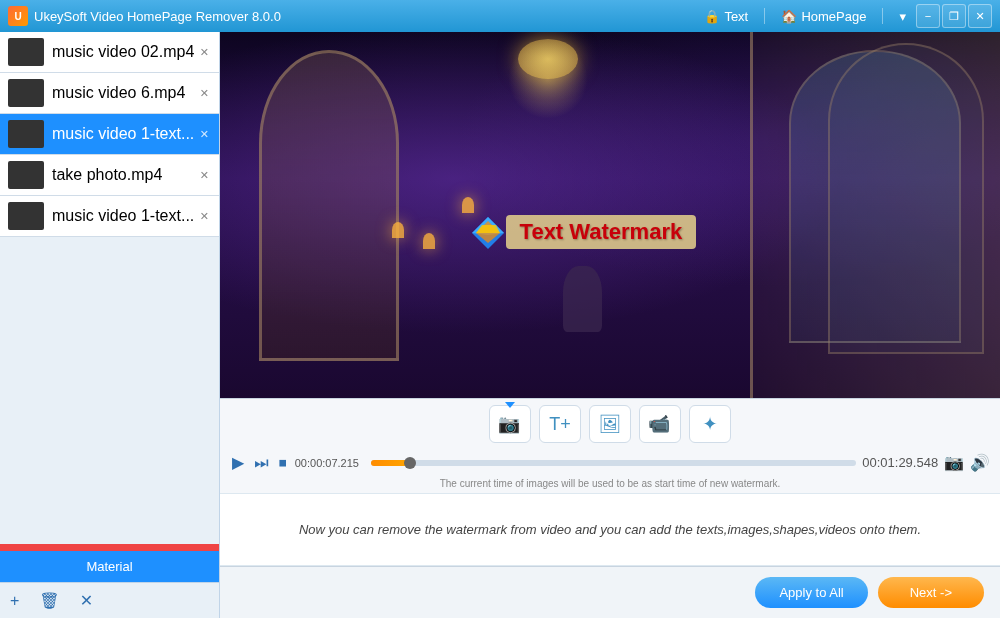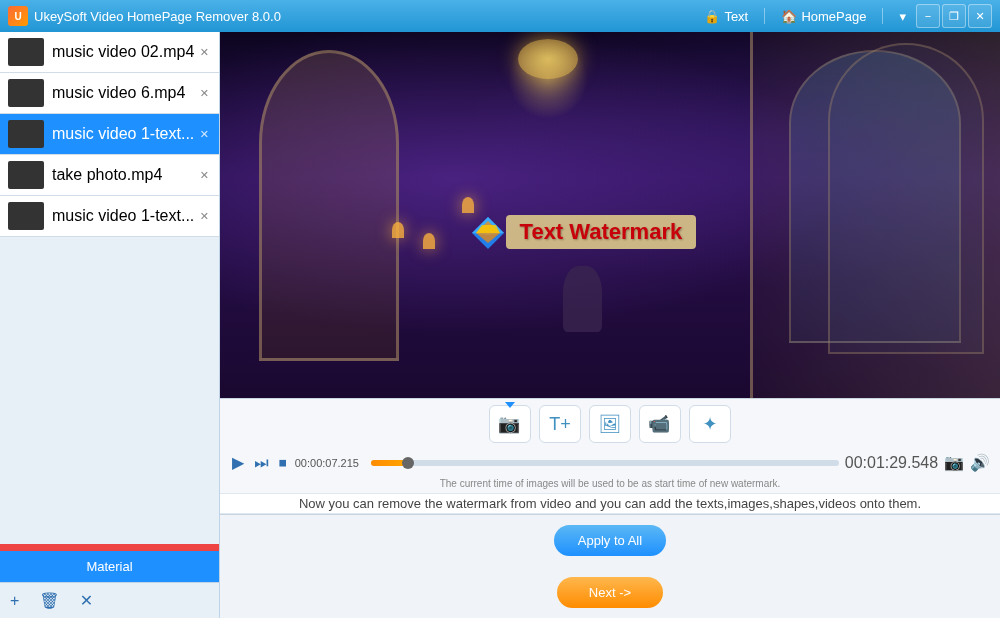--- a/index.html
+++ b/index.html
@@ -339,67 +339,66 @@
     }
     #progress-thumb {
       position: absolute;
       top: 50%; left: 8%;
       transform: translate(-50%, -50%);
       width: 12px; height: 12px;
       background: #666;
       border-radius: 50%;
       cursor: pointer;
     }
-    .time-total { font-size: 16px; color: #555; min-width: 70px; text-align: right; }
+    .time-total { font-size: 13px; color: #555; min-width: 70px; text-align: right; }
     .cam-btn {
       font-size: 16px; color: #3070b0; cursor: pointer;
     }
 
     
     #hint-bar {
       background: white;
-      padding: 2px 20px;
+      padding: 28px 20px;
       font-size: 13px;
       color: #444;
       text-align: center;
       border-top: 1px solid #dde8f0;
       border-bottom: 1px solid #dde8f0;
+      font-style: italic;
     }
 
     
     #bottom-bar {
       display: flex;
       justify-content: flex-end;
       align-items: center;
       padding: 10px 16px;
       gap: 10px;
       background: #f0f4f8;
       border-top: 1px solid #c8d4e0;
-      flex-direction: column;
     }
     .btn-apply {
       background: linear-gradient(180deg, #5bb8f5, #1e90ff);
       color: white;
       border: none;
       padding: 8px 24px;
       border-radius: 20px;
       font-size: 13px;
       cursor: pointer;
       font-weight: 500;
     }
     .btn-next {
       background: linear-gradient(180deg, #ffb74d, #ff8c00);
       color: white;
       border: none;
       padding: 8px 32px;
       border-radius: 20px;
       font-size: 13px;
       cursor: pointer;
       font-weight: 500;
-      margin-top: 11px;
     }
 
     
     #filelist::-webkit-scrollbar { width: 4px; }
     #filelist::-webkit-scrollbar-track { background: #e0eaf4; }
     #filelist::-webkit-scrollbar-thumb { background: #a0b8d0; border-radius: 2px; }
 
     .nav-sep { width: 1px; height: 16px; background: rgba(255,255,255,0.4); margin: 0 4px; }
   </style>
 </head>

